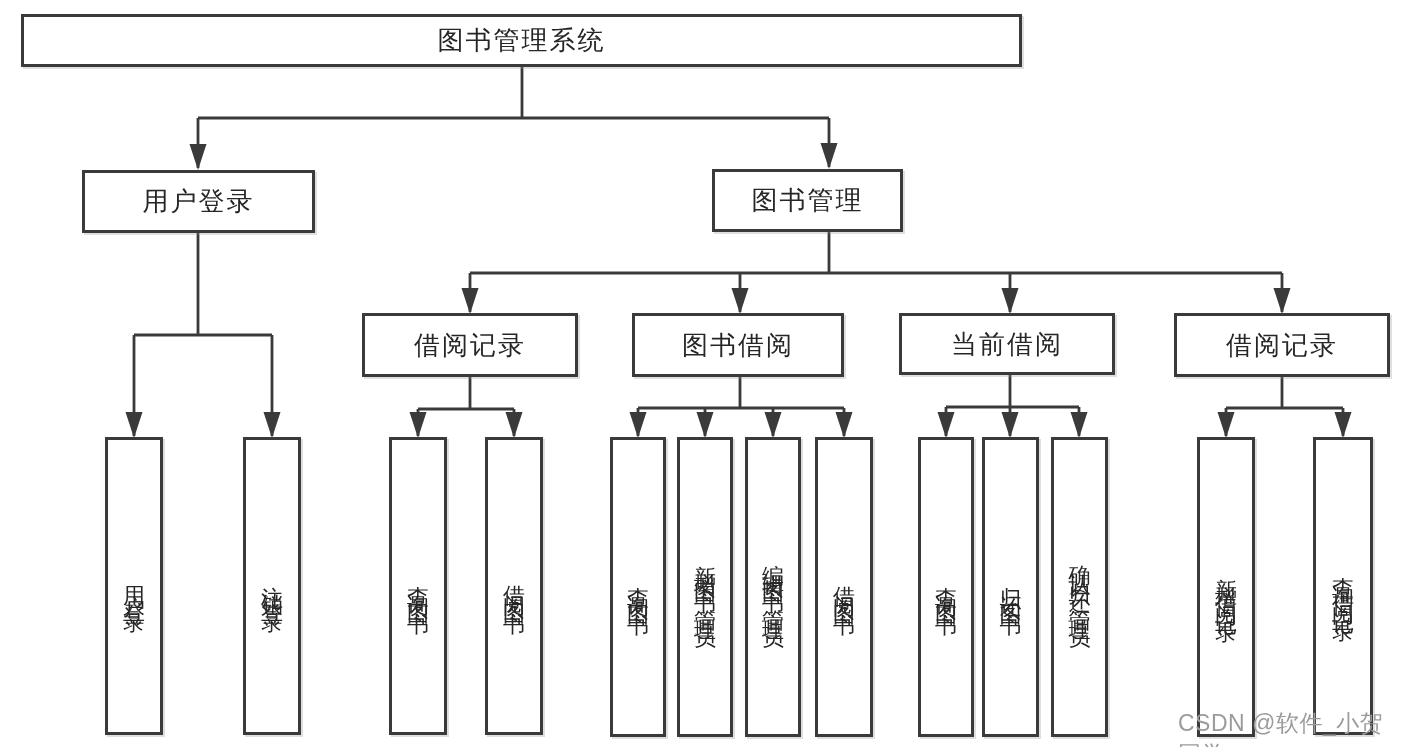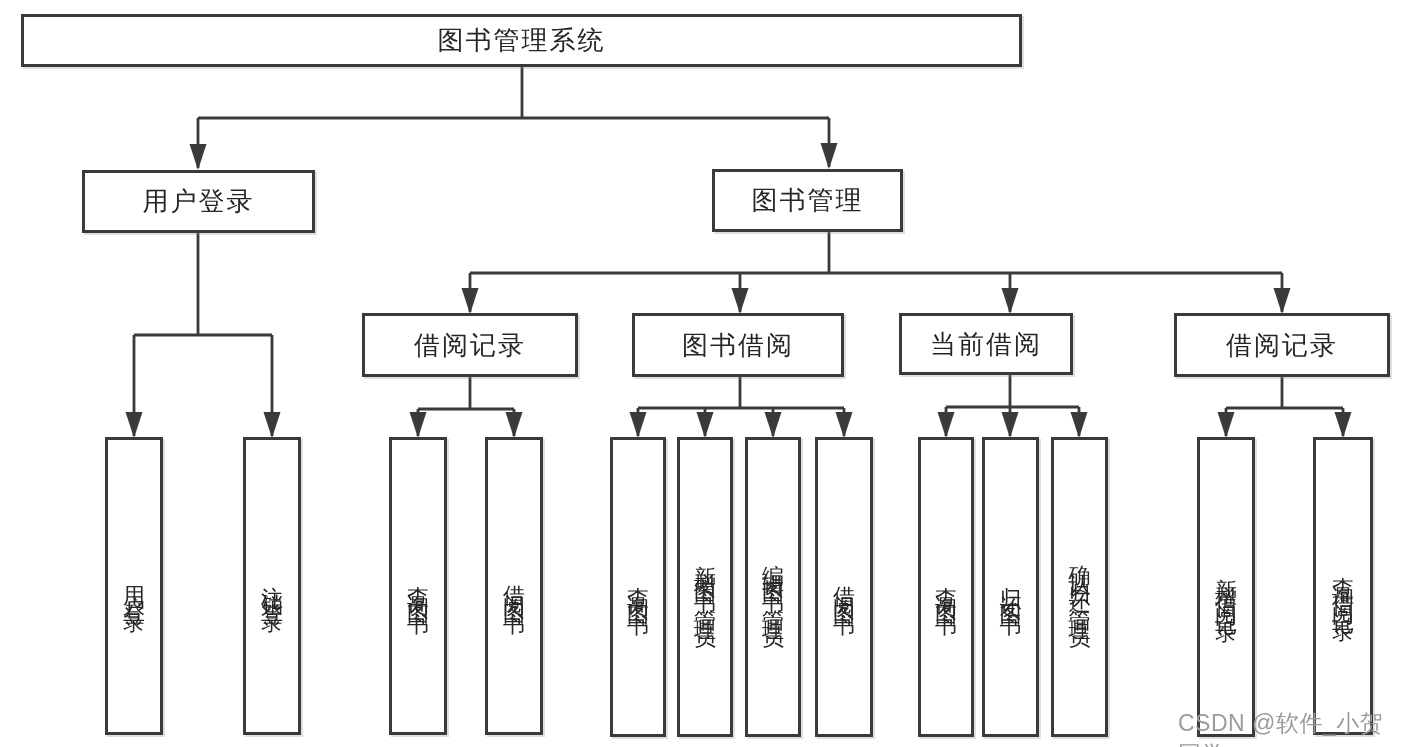--- a/index.html
+++ b/index.html
@@ -64,21 +64,21 @@
     </g>
   </svg>
 
   <div class="box" style="left:21px; top:14px; width:1001px; height:53px;">图书管理系统</div>
 
   <div class="box" style="left:82px; top:170px; width:233px; height:63px;">用户登录</div>
   <div class="box" style="left:712px; top:169px; width:191px; height:63px;">图书管理</div>
 
   <div class="box" style="left:362px; top:313px; width:216px; height:64px;">借阅记录</div>
   <div class="box" style="left:632px; top:313px; width:212px; height:64px;">图书借阅</div>
-  <div class="box" style="left:899px; top:313px; width:174px; height:62px;">当前借阅</div>
+  <div class="box" style="left:899px; top:313px; width:216px; height:62px;">当前借阅</div>
   <div class="box" style="left:1174px; top:313px; width:216px; height:64px;">借阅记录</div>
 
   <div class="box leaf" style="left:105px; top:437px; width:58px; height:298px;">用户登录</div>
   <div class="box leaf" style="left:243px; top:437px; width:58px; height:298px;">注销登录</div>
 
   <div class="box leaf" style="left:389px; top:437px; width:58px; height:298px;">查询图书</div>
   <div class="box leaf" style="left:485px; top:437px; width:58px; height:298px;">借阅图书</div>
 
   <div class="box leaf" style="left:610px; top:437px; width:56px; height:300px;">查询图书</div>
   <div class="box leaf" style="left:677px; top:437px; width:56px; height:300px;">新增图书（管理员）</div>

